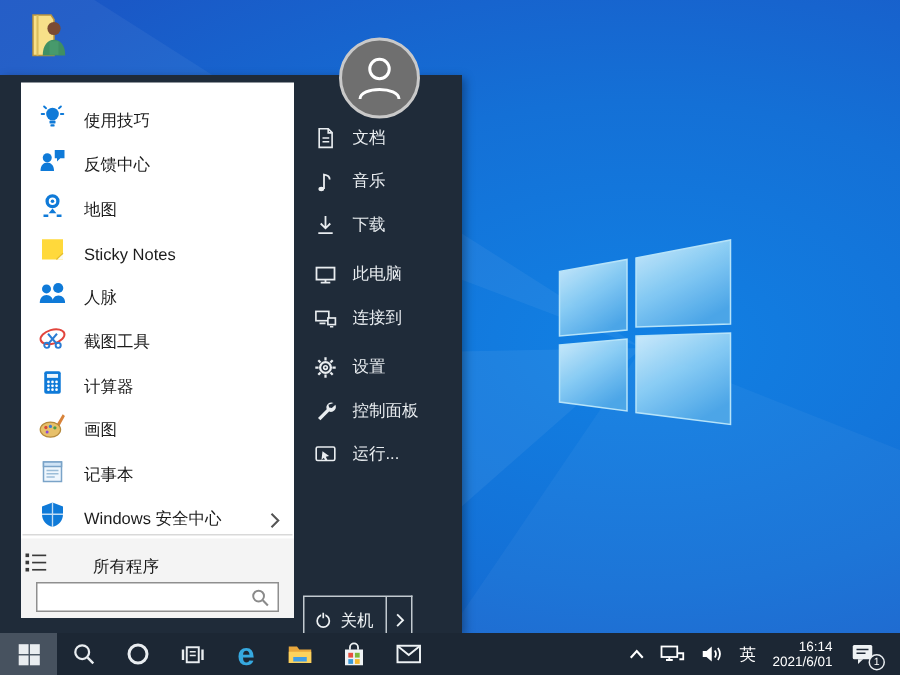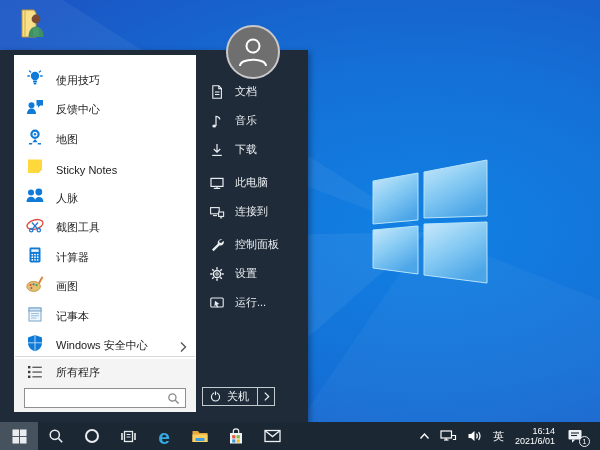--- a/index.html
+++ b/index.html
@@ -23,34 +23,34 @@
   .start-menu { position:absolute; left:0; top:50px; width:308px; height:372px;
     background:#1f2b39; box-shadow:2px 2px 6px rgba(0,0,0,.35); }
   .left-panel { position:absolute; left:14px; top:5px; width:182px; height:357px;
     background:#ffffff; display:flex; flex-direction:column; padding-top:3px; }
   .menu-item { height:29.5px; flex:0 0 auto; display:flex; align-items:flex-end;
     padding-left:11px; gap:11px; font-size:11px; color:#1b1b1b; cursor:default; }
   .mi-icon { width:20px; height:20px; flex:0 0 20px; display:flex; align-items:center; justify-content:center; }
   .mi-chevron { margin-left:auto; margin-right:9px; display:flex; }
   .lp-divider { height:1px; background:#d9d9d9; margin:3px 1px 2px; flex:0 0 1px; }
   .bottom-strip { background:#f4f4f4; flex:1; display:flex; flex-direction:column; }
-  .all-programs { height:26px; display:flex; align-items:center; padding-left:11px; gap:11px;
+  .all-programs { height:26px; display:flex; align-items:flex-end; gap:28px;
     font-size:11px; color:#1b1b1b; }
   .search-box { margin:3px 10px 0; height:20px; border:1px solid #8f8f8f; background:#fff;
     display:flex; align-items:center; padding:0 5px; }
   .search-box input { border:none; outline:none; flex:1; font-size:11px; min-width:0;
     font-family:"Liberation Sans",sans-serif; background:transparent; }
   
   .right-panel { position:absolute; left:196px; top:0; width:112px; height:372px;
     padding-top:27px; display:flex; flex-direction:column; color:#e9edf0; }
   .r-item { height:29px; flex:0 0 29px; display:flex; align-items:center; gap:10px;
     padding-left:13px; font-size:11px; cursor:default; }
   .r-gap { flex:0 0 4px; }
   .ri-icon { width:16px; height:16px; flex:0 0 16px; display:flex; align-items:center; justify-content:center; }
-  .shutdown-row { position:absolute; left:6px; top:337px; display:flex; height:19px; }
+  .shutdown-row { position:absolute; left:6px; top:347px; display:flex; height:32px; }
   .shutdown-btn { display:flex; align-items:center; gap:5px; padding:0 8px 0 6px;
     border:1px solid #c2cad0; color:#eef2f4; font-size:11px; }
   .shutdown-arrow { width:17px; display:flex; align-items:center; justify-content:center;
     border:1px solid #c2cad0; border-left:none; }
   
   .avatar { position:absolute; left:226px; top:25px; width:54px; height:54px; border-radius:50%;
     background:#6f6f6f; border:2px solid #c9c9c9; display:flex; align-items:center; justify-content:center;
     z-index:5; }
   
   .taskbar { position:absolute; left:0; bottom:0; width:600px; height:28px;
@@ -340,44 +340,44 @@
           </svg>
       </span>
       <span>连接到</span>
     </div>
 
     <div class="r-gap"></div>
 
     <div class="r-item">
       <span class="ri-icon">
         <svg width="16" height="16" viewBox="0 0 16 16">
-            <path d="M13.4 2.6a3.4 3.4 0 00-4.6 4.2L3 12.6l1.6 1.6 5.8-5.8a3.4 3.4 0 004.2-4.6L12.2 6 10.4 5.6 10 3.8z" fill="#e9edf0"></path>
-          </svg>
-      </span>
-      <span>控制面板</span>
-    </div>
-
-    <div class="r-item">
-      <span class="ri-icon">
-        <svg width="16" height="16" viewBox="0 0 16 16">
             <g stroke="#e9edf0" stroke-width="1.5">
               <line x1="8" y1="1.2" x2="8" y2="3.4"></line>
               <line x1="8" y1="12.6" x2="8" y2="14.8"></line>
               <line x1="1.2" y1="8" x2="3.4" y2="8"></line>
               <line x1="12.6" y1="8" x2="14.8" y2="8"></line>
               <line x1="3.2" y1="3.2" x2="4.7" y2="4.7"></line>
               <line x1="11.3" y1="11.3" x2="12.8" y2="12.8"></line>
               <line x1="3.2" y1="12.8" x2="4.7" y2="11.3"></line>
               <line x1="11.3" y1="4.7" x2="12.8" y2="3.2"></line>
             </g>
             <circle cx="8" cy="8" r="3.6" fill="none" stroke="#e9edf0" stroke-width="1.5"></circle>
             <circle cx="8" cy="8" r="1.2" fill="none" stroke="#e9edf0" stroke-width="1.1"></circle>
           </svg>
       </span>
       <span>设置</span>
+    </div>
+
+    <div class="r-item">
+      <span class="ri-icon">
+        <svg width="16" height="16" viewBox="0 0 16 16">
+            <path d="M13.4 2.6a3.4 3.4 0 00-4.6 4.2L3 12.6l1.6 1.6 5.8-5.8a3.4 3.4 0 004.2-4.6L12.2 6 10.4 5.6 10 3.8z" fill="#e9edf0"></path>
+          </svg>
+      </span>
+      <span>控制面板</span>
     </div>
 
     <div class="r-item">
       <span class="ri-icon">
         <svg width="16" height="16" viewBox="0 0 16 16">
             <rect x="1.8" y="3" width="12.4" height="9" rx="1" fill="none" stroke="#e9edf0" stroke-width="1.1"></rect>
             <path d="M6 5.8l4.4 3.2-2.2.5 1.1 2.2-1.3.7-1.1-2.3-1.6 1.6z" fill="#e9edf0"></path>
           </svg>
       </span>
       <span>运行...</span>

